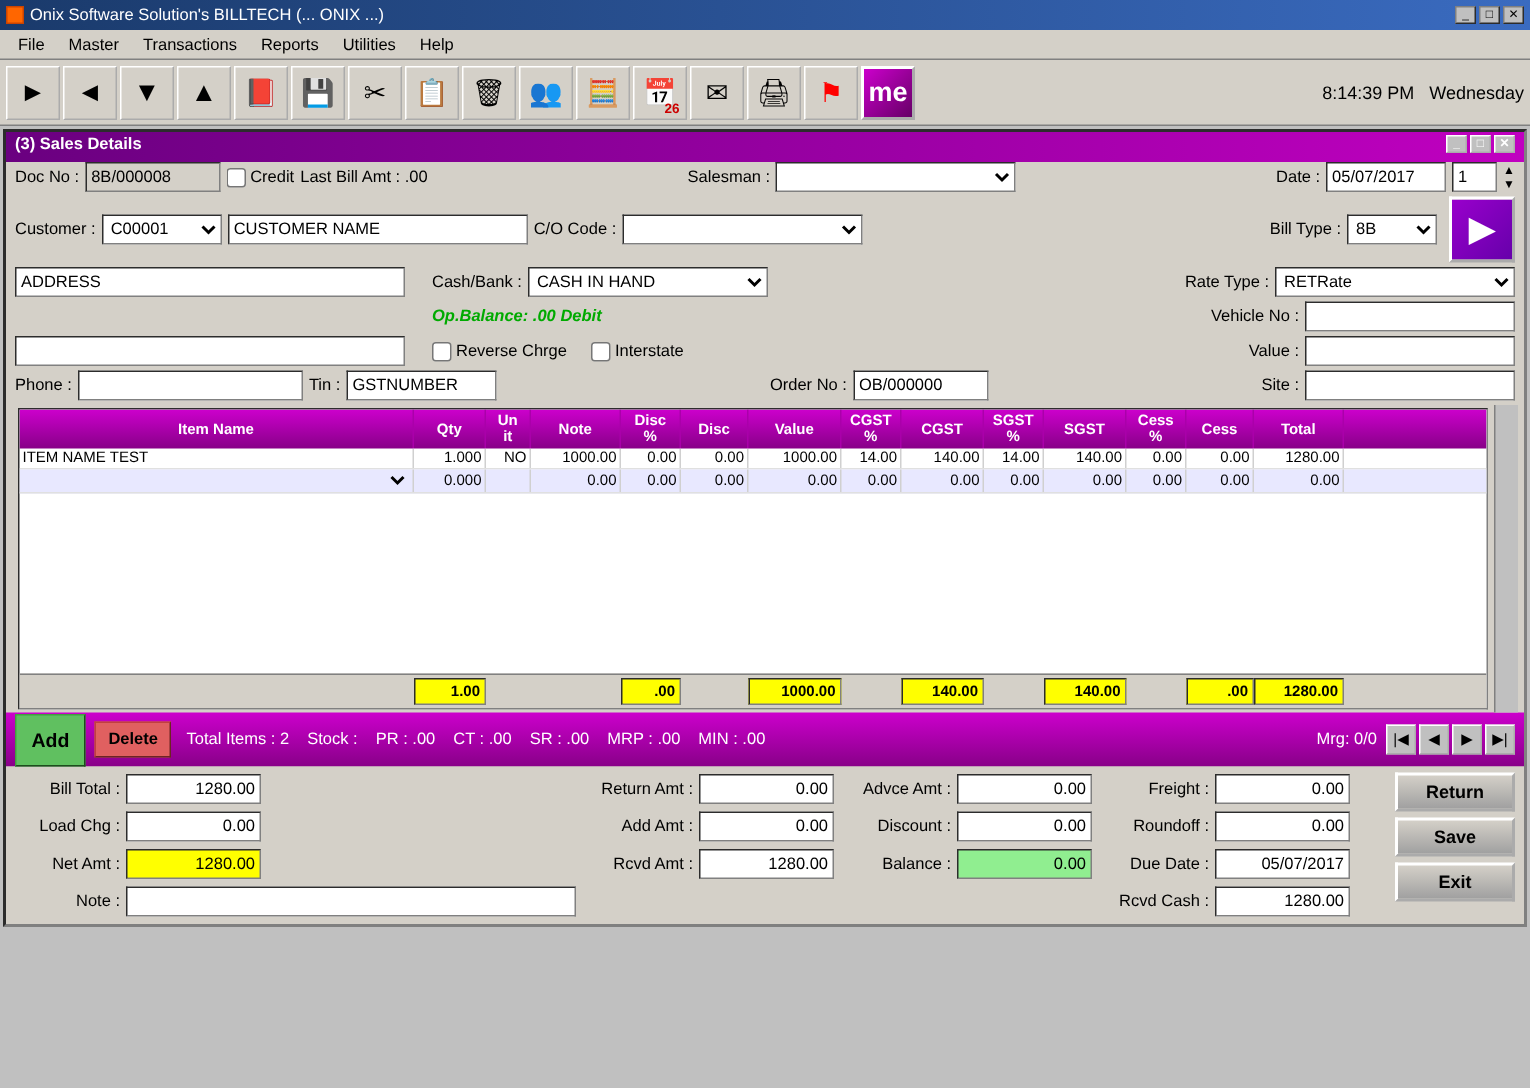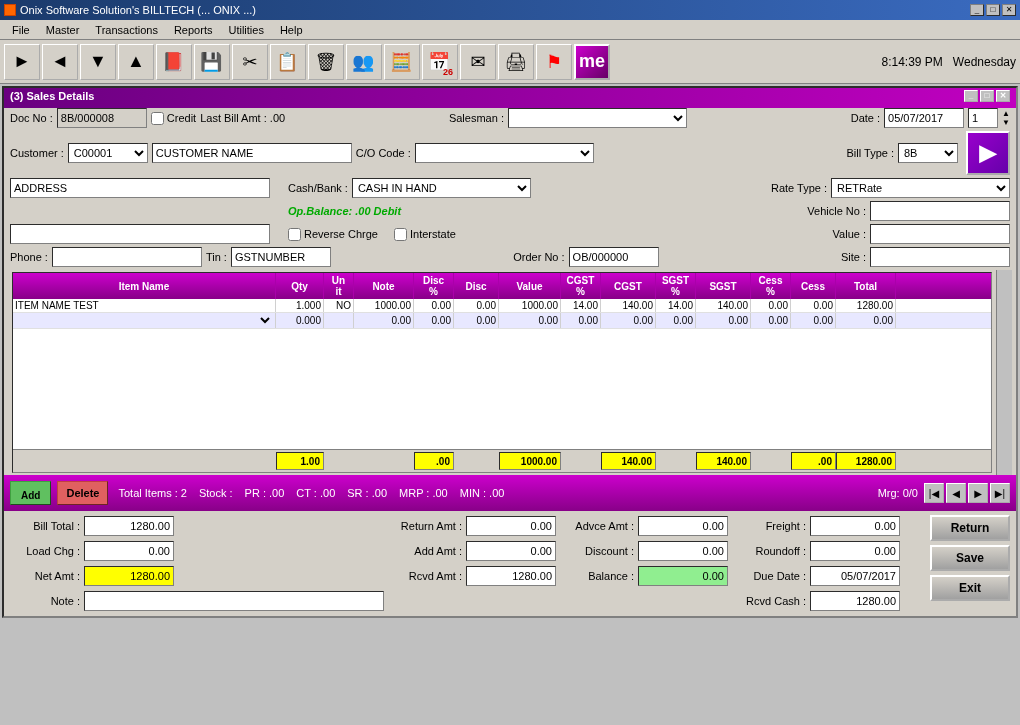--- a/index.html
+++ b/index.html
@@ -27,21 +27,21 @@
     .window-title-btns { display: flex; gap: 2px; }
     .win-btn { width: 14px; height: 12px; background: #c0c0c0; border: 1px outset #ffffff; font-size: 8px; text-align: center; cursor: pointer; }
 
     
     .form-area { background: #d4d0c8; padding: 0 6px; }
     .form-row { display: flex; align-items: center; gap: 4px; margin-bottom: 3px; }
     .form-label { color: black; font-size: 11px; white-space: nowrap; min-width: fit-content; }
     .form-input { background: white; border: 1px inset #808080; height: 20px; padding: 1px 3px; font-size: 11px; }
     .form-input-sm { width: 90px; }
     .form-select { background: white; border: 1px inset #808080; height: 20px; padding: 1px; font-size: 11px; }
-    .form-select-lg { width: 179px; }
+    .form-select-lg { width: 160px; }
 
     .checkbox-wrap { display: flex; align-items: center; gap: 3px; }
     .form-checkbox { width: 13px; height: 13px; }
 
     .op-balance { color: #00aa00; font-weight: bold; font-size: 11px; font-style: italic; }
 
     
     .table-container { background: white; margin: 2px 4px; border: 1px inset #808080; overflow: hidden; }
     .table-header { background: linear-gradient(to bottom, #cc00cc, #880088); display: flex; }
     .th { color: white; font-size: 10px; font-weight: bold; border-right: 1px solid #aa00aa; padding: 2px 2px; text-align: center; display: flex; align-items: center; justify-content: center; flex-direction: column; }
@@ -64,21 +64,21 @@
     .col-cess-pct { width: 40px; min-width: 40px; }
     .col-cess { width: 45px; min-width: 45px; }
     .col-total { width: 60px; min-width: 60px; }
 
     
     .totals-row { background: #d4d0c8; display: flex; align-items: center; padding: 2px 0; border-top: 1px solid #808080; }
     .total-yellow { background: yellow; border: 1px inset #808080; height: 18px; font-size: 10px; font-weight: bold; text-align: right; padding: 1px 3px; display: flex; align-items: center; justify-content: flex-end; }
 
     
     .bottom-toolbar { background: linear-gradient(to bottom, #cc00cc, #880088); padding: 3px 6px; display: flex; align-items: center; gap: 6px; height: 36px; }
-    .btn-add { background: #60c060; border: 1px outset #40a040; color: black; font-weight: bold; padding: 8px 10px; cursor: pointer; height: 24px; font-size: 10px; }
+    .btn-add { background: #60c060; border: 1px outset #40a040; color: black; font-weight: bold; padding: 8px 10px; cursor: pointer; height: 35px; font-size: 13px; }
     .btn-delete { background: #e06060; border: 1px outset #c04040; color: black; font-weight: bold; padding: 2px 8px; cursor: pointer; height: 24px; font-size: 11px; }
     .bottom-info { color: white; font-size: 11px; display: flex; gap: 12px; margin-left: 4px; }
     .mrg-info { margin-left: auto; color: white; font-size: 11px; }
     .nav-btns { display: flex; gap: 2px; }
     .nav-btn { background: #c0c0c0; border: 1px outset #ffffff; width: 20px; height: 20px; display: flex; align-items: center; justify-content: center; cursor: pointer; font-size: 10px; }
 
     
     .bottom-form { background: #d4d0c8; padding: 4px 6px; display: flex; gap: 8px; }
     .bottom-col { display: flex; flex-direction: column; gap: 3px; }
     .bottom-row { display: flex; align-items: center; gap: 4px; height: 22px; }

